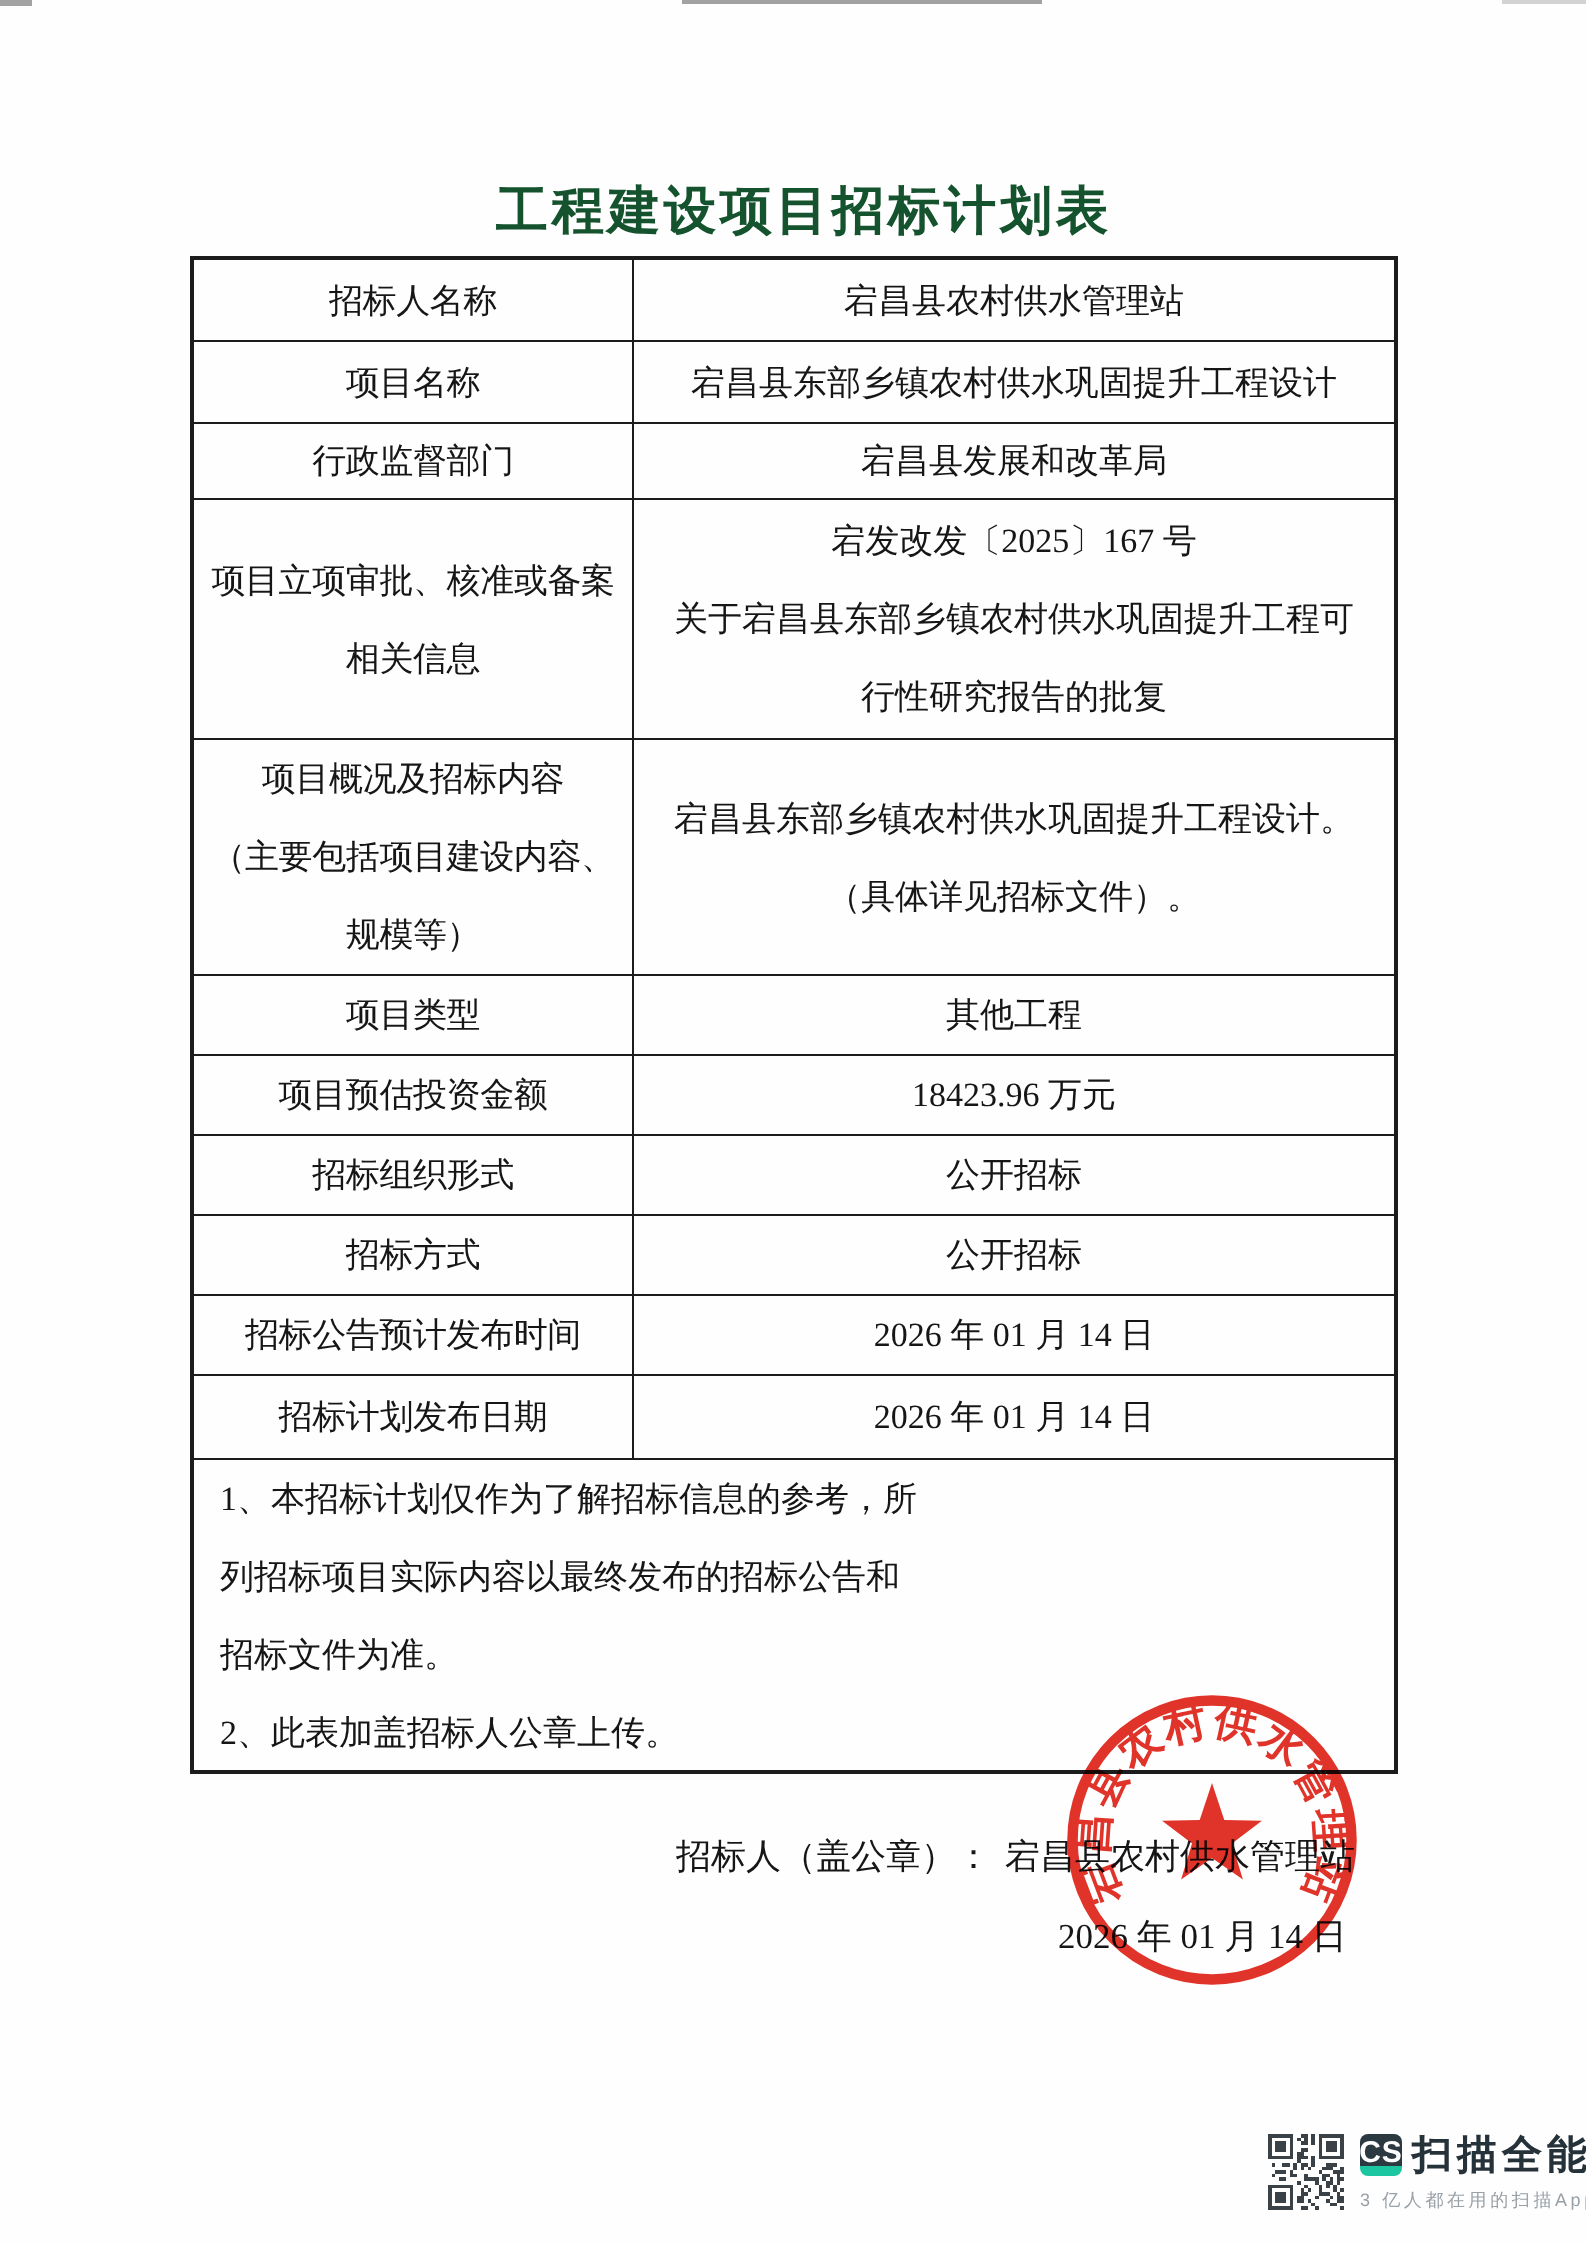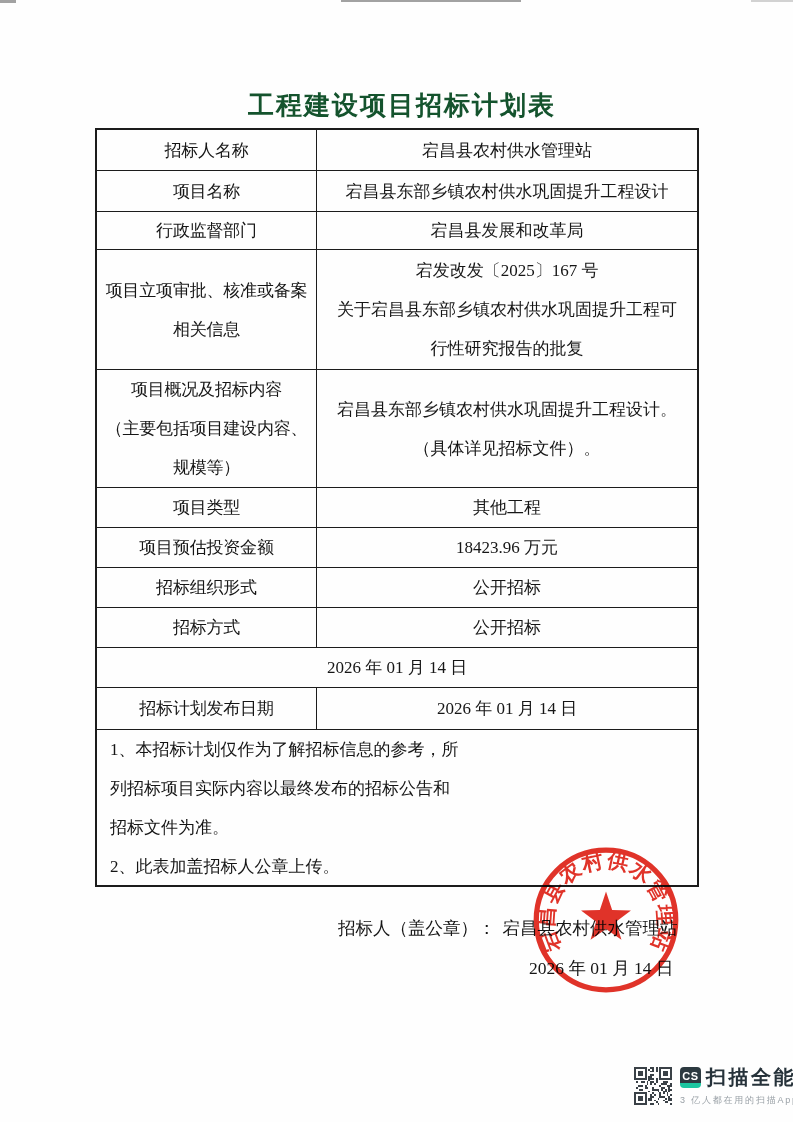--- a/index.html
+++ b/index.html
@@ -55,21 +55,21 @@
   .seal text{font-family:"Liberation Serif","DejaVu Serif",serif;font-weight:700;}
 
   .watermark{position:absolute;left:634px;top:1064px;display:flex;align-items:center;gap:8px;
     font-family:"Liberation Sans","DejaVu Sans",sans-serif;}
   .qr{width:38px;height:38px;flex:none;}
   .wm-col{display:flex;flex-direction:column;gap:3px;}
   .wm-top{display:flex;align-items:center;gap:5px;}
   .cs-logo{
     width:21px;height:21px;border-radius:4px;flex:none;
     background:linear-gradient(180deg,#2c3940 0 76%,#1cc6a0 76% 100%);
-    color:#fff;font-size:11px;font-weight:700;letter-spacing:.5px;
+    color:#fff;font-size:15px;font-weight:700;letter-spacing:.5px;
     display:flex;align-items:center;justify-content:center;padding-bottom:3px;box-sizing:border-box;
   }
   .wm-app{font-size:20px;font-weight:700;color:#26323a;letter-spacing:2.5px;white-space:nowrap;}
   .wm-tag{font-size:9px;color:#99a0a6;letter-spacing:1.8px;white-space:nowrap;}
 </style>
 </head>
 <body>
 
 <div class="page">
 
@@ -125,20 +125,21 @@
       <div class="cell cl">招标组织形式</div>
       <div class="cell cv">公开招标</div>
     </div>
 
     <div class="trow">
       <div class="cell cl">招标方式</div>
       <div class="cell cv">公开招标</div>
     </div>
 
     <div class="trow">
+      <div class="cell cl">招标公告预计发布时间</div>
       <div class="cell cv">2026 年 01 月 14 日</div>
     </div>
 
     <div class="trow">
       <div class="cell cl">招标计划发布日期</div>
       <div class="cell cv">2026 年 01 月 14 日</div>
     </div>
 
     <div class="trow">
       <div class="cell cv left">1、本招标计划仅作为了解招标信息的参考，所

